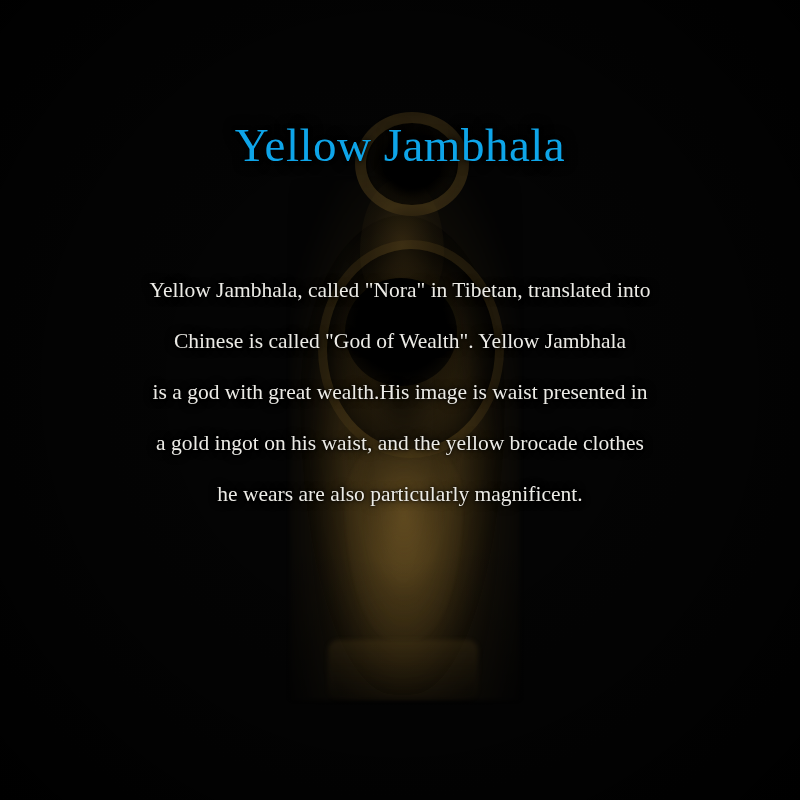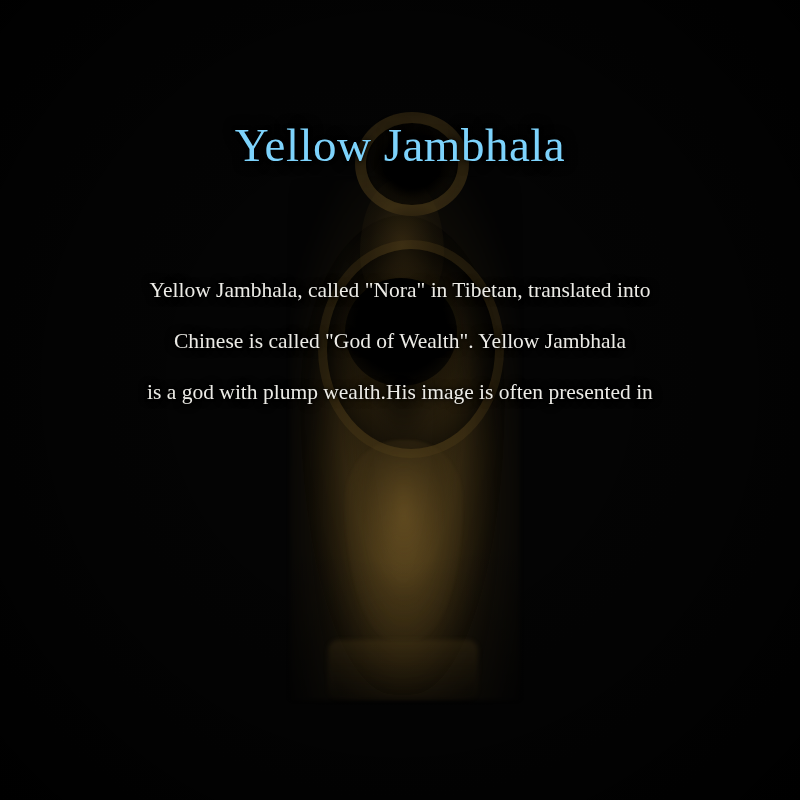--- a/index.html
+++ b/index.html
@@ -103,21 +103,21 @@
   .content {
     position: absolute;
     left: 0; top: 0;
     width: 800px; height: 800px;
     display: flex;
     flex-direction: column;
     align-items: center;
   }
   .title {
     margin-top: 118px;
-    color: #7dd3fc;
+    color: #0ea5e9;
     font-size: 47px;
     letter-spacing: 0.5px;
     text-align: center;
     text-shadow: 0 0 14px rgba(0,0,0,0.95), 0 0 4px rgba(0,0,0,0.9);
     font-weight: normal;
   }
   .body-block {
     margin-top: 62px;
     width: 720px;
     text-align: center;
@@ -146,17 +146,19 @@
     <div class="amulet-base"></div>
     <div class="vignette"></div>
   </div>
 
   <div class="content">
     <h1 class="title">Yellow Jambhala</h1>
 
     <div class="body-block">
       <div class="body-line">Yellow Jambhala, called "Nora" in Tibetan, translated into</div>
       <div class="body-line">Chinese is called "God of Wealth". Yellow Jambhala</div>
-      <div class="body-line">is a god with plump wealth.His image is often presented in</div>
+      <div class="body-line">is a god with great wealth.His image is waist presented in</div>
+      <div class="body-line">a gold ingot on his waist, and the yellow brocade clothes</div>
+      <div class="body-line">he wears are also particularly magnificent.</div>
     </div>
   </div>
 
 </div>
 
 </body></html>

